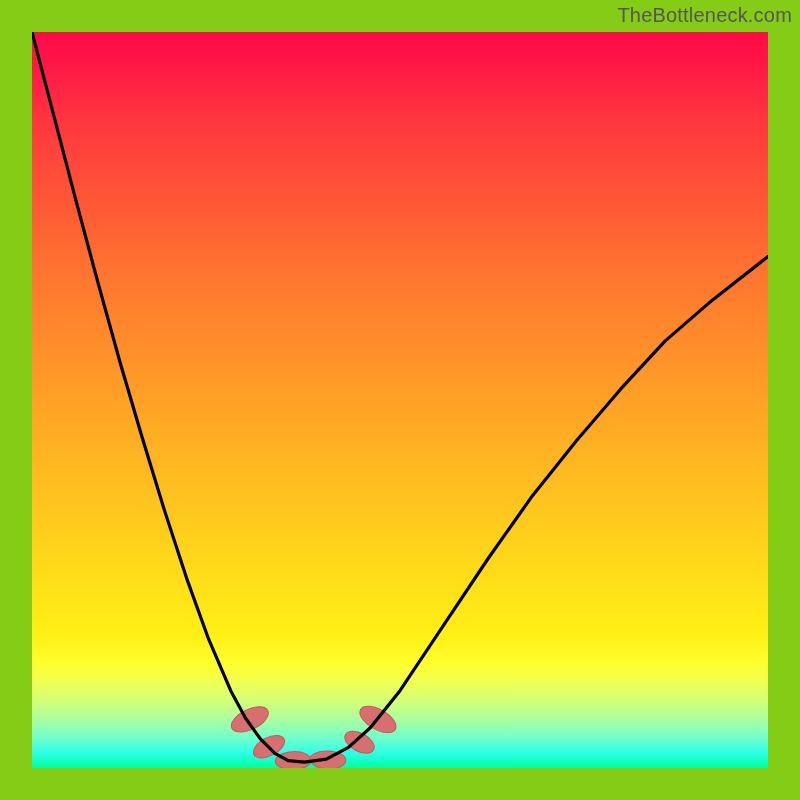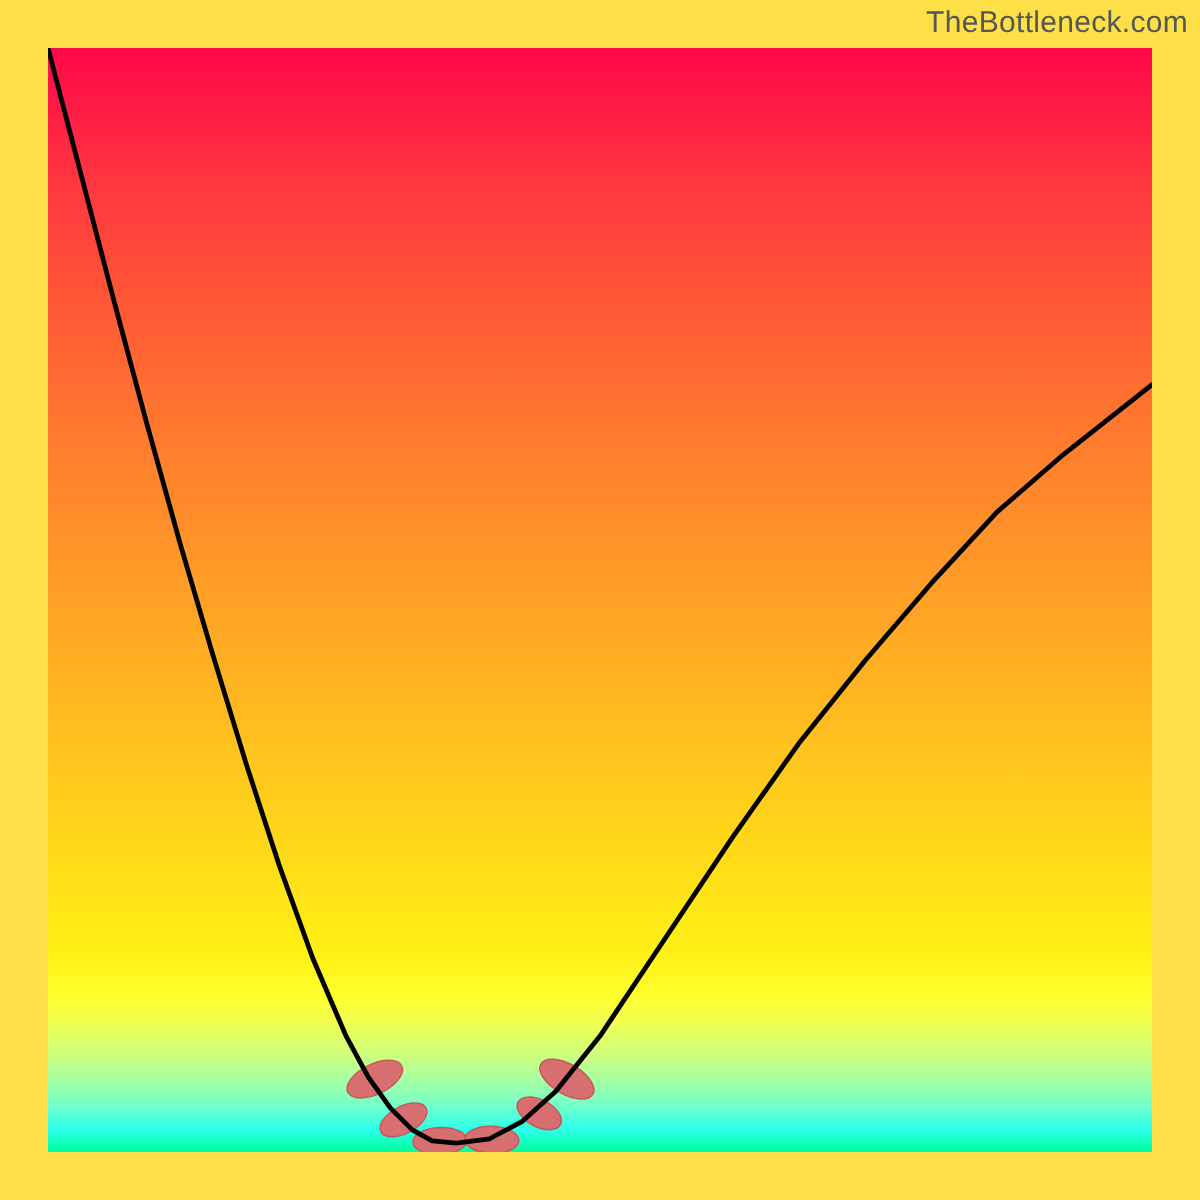--- a/index.html
+++ b/index.html
@@ -10,21 +10,21 @@
     overflow: hidden;
     background: #000;
     font-family: Arial, Helvetica, sans-serif;
   }
   .frame {
     position: absolute;
     left: 0;
     top: 0;
     width: 800px;
     height: 800px;
-    background: #fde047;
+    background: #84cc16;
   }
   .plot-area {
     position: absolute;
     left: 32px;
     top: 32px;
     width: 736px;
     height: 736px;
     overflow: hidden;
   }
   .gradient-bg {

